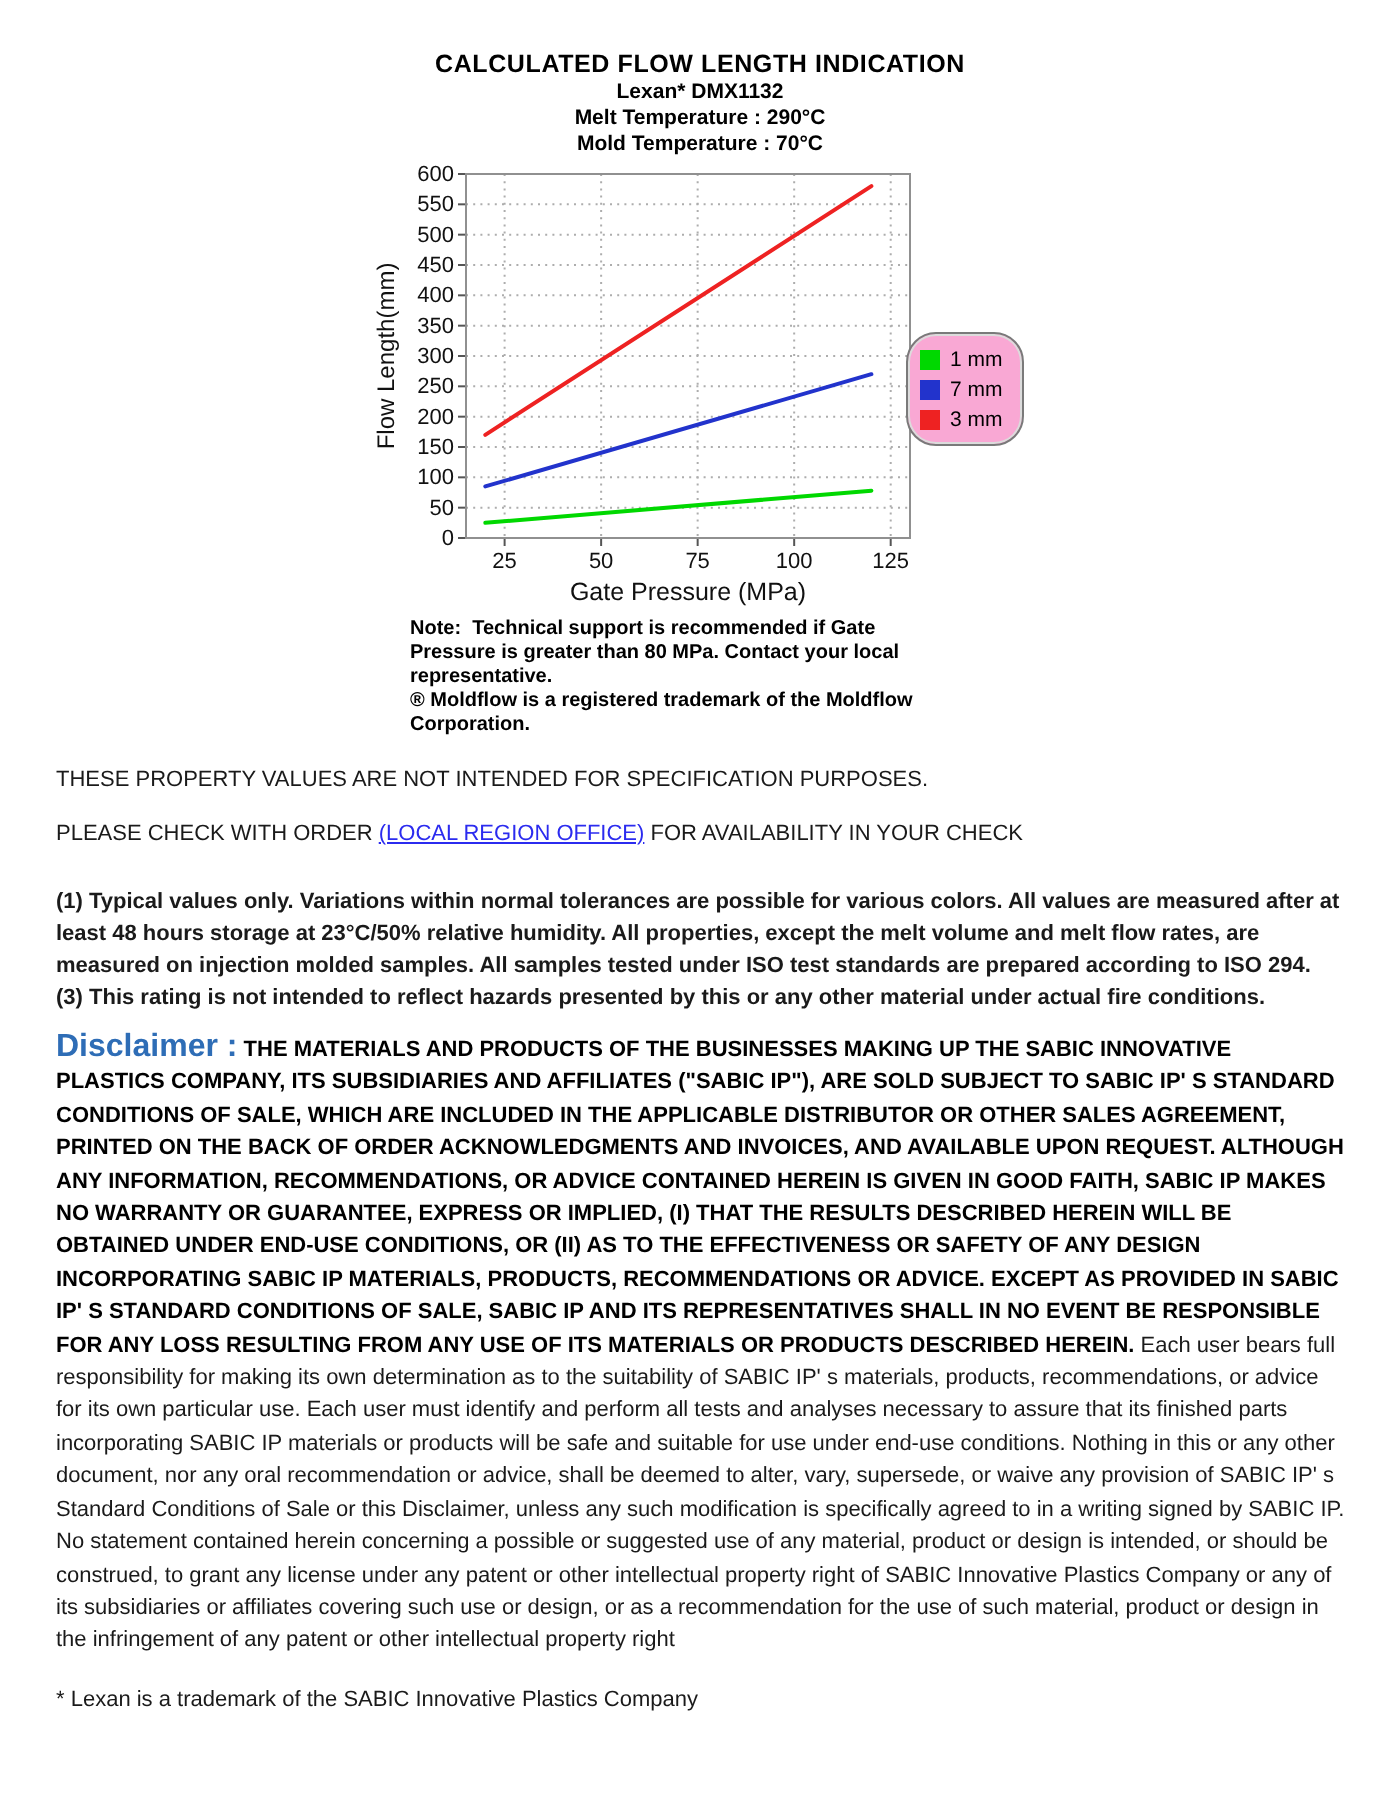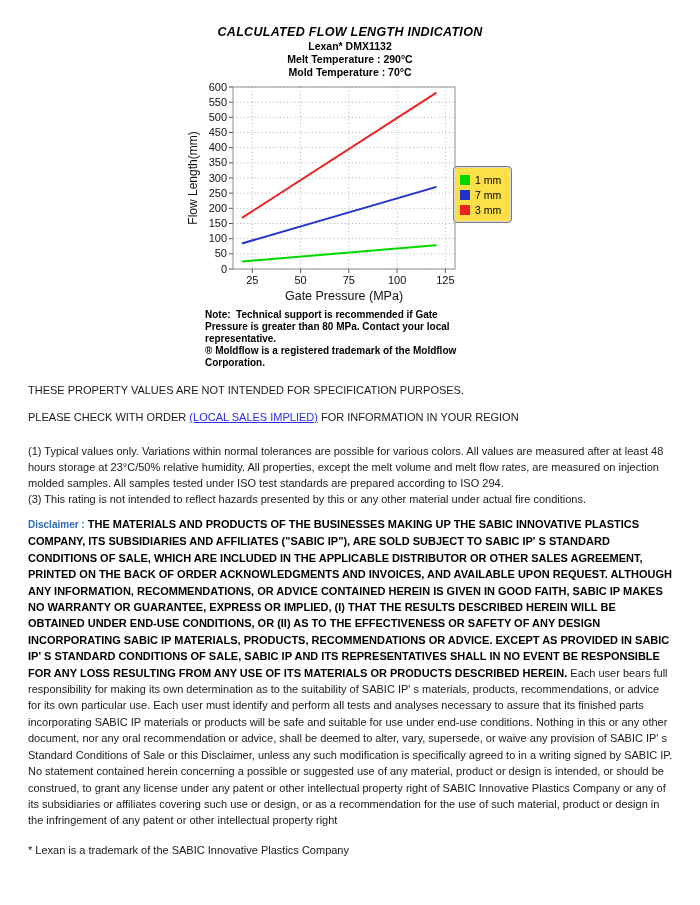--- a/index.html
+++ b/index.html
@@ -6,49 +6,49 @@
   body {
     width:700px; height:905px;
     background:#ffffff;
     font-family:"Liberation Sans", sans-serif;
     color:#1a1a1a;
     position:relative;
     overflow:hidden;
   }
   .chart-section { padding-top:25px; }
   .chart-titles { text-align:center; }
-  .chart-title { font-size:12.5px; font-weight:bold; color:#000; letter-spacing:0.3px; line-height:15px;font-style:italic; }
+  .chart-title { font-size:12.5px; font-weight:bold; color:#000; letter-spacing:0.3px; line-height:15px; }
   .chart-subtitle { font-size:10.5px; font-weight:bold; color:#000; line-height:13px; }
   .chart-wrap { position:relative; margin-left:185px; margin-top:3px; width:400px; height:221px; }
   .chart-wrap svg { display:block; }
   .chart-wrap svg text { font-family:"Liberation Sans", sans-serif; }
   .legend {
     position:absolute; left:268px; top:84px;
-    background:#fde047;
-    border:1px solid #7a7a7a; border-radius:4px;
+    background:#f9a8d4;
+    border:1px solid #7a7a7a; border-radius:15px;
     box-shadow: inset 0 0 0 1px #dcdcdc;
     padding:5px 10px 5px 6px;
   }
   .legend-row { display:flex; align-items:center; gap:5px; height:15px; }
   .legend-swatch { width:10px; height:10px; display:inline-block; flex:0 0 auto; }
   .legend-label { font-size:10.5px; color:#000; white-space:nowrap; }
   .chart-note {
     margin:6px 0 0 205px; width:258px;
     font-size:10px; font-weight:bold; line-height:12px;
     color:#000; white-space:pre-wrap;
   }
   .body-text { padding:0 27px 0 28px; }
   .caps-line { margin:0; font-size:11px; color:#1a1a1a; line-height:13px; }
   #spec-line { margin-top:15px; }
   #avail-line { margin-top:14px; }
   .sales-link { text-decoration:underline; }
-  .notes { margin-top:19px; font-size:11px; line-height:16px; color:#1a1a1a; }
+  .notes { margin-top:19px; font-size:11px; line-height:16px; color:#1a1a1a;font-weight:bold; }
   .note-item { margin:0; }
   .disclaimer { margin:9px 0 0 0; font-size:11px; line-height:16.4px; color:#1a1a1a; }
-  .disc-label { font-weight:bold; font-size:10px; }
+  .disc-label { font-weight:bold; font-size:16px; }
   .disc-bold { font-weight:bold; font-size:11px; color:#000; }
   .footnote { margin:15px 0 0 0; font-size:11px; color:#1a1a1a; }
 </style>
 </head>
 <body>
 
 <div>
 
   <div class="chart-section">
     <div class="chart-titles">
@@ -140,21 +140,21 @@
     <div class="chart-note">Note:  Technical support is recommended if Gate
 Pressure is greater than 80 MPa. Contact your local
 representative.
 ® Moldflow is a registered trademark of the Moldflow
 Corporation.</div>
   </div>
 
   <div class="body-text">
     <p class="caps-line" id="spec-line">THESE PROPERTY VALUES ARE NOT INTENDED FOR SPECIFICATION PURPOSES.</p>
 
-    <p class="caps-line" id="avail-line"><span>PLEASE CHECK WITH ORDER </span><a href="#" class="sales-link" id="sales-link" style="color: rgb(43, 43, 239);">(LOCAL SALES IMPLIED)</a><span> FOR INFORMATION IN YOUR REGION</span></p>
+    <p class="caps-line" id="avail-line"><span>PLEASE CHECK WITH ORDER </span><a href="#" class="sales-link" id="sales-link" style="color: rgb(43, 43, 239);">(LOCAL REGION OFFICE)</a><span> FOR AVAILABILITY IN YOUR CHECK</span></p>
 
     <div class="notes">
       <p class="note-item">(1) Typical values only. Variations within normal tolerances are possible for various colors. All values are measured after at least 48 hours storage at 23°C/50% relative humidity. All properties, except the melt volume and melt flow rates, are measured on injection molded samples. All samples tested under ISO test standards are prepared according to ISO 294.</p>
       <p class="note-item">(3) This rating is not intended to reflect hazards presented by this or any other material under actual fire conditions.</p>
     </div>
 
     <p class="disclaimer"><span class="disc-label" id="disc-label" style="color: rgb(46, 109, 182);">Disclaimer :</span><span> </span><span class="disc-bold">THE MATERIALS AND PRODUCTS OF THE BUSINESSES MAKING UP THE SABIC INNOVATIVE PLASTICS COMPANY, ITS SUBSIDIARIES AND AFFILIATES ("SABIC IP"), ARE SOLD SUBJECT TO SABIC IP' S STANDARD CONDITIONS OF SALE, WHICH ARE INCLUDED IN THE APPLICABLE DISTRIBUTOR OR OTHER SALES AGREEMENT, PRINTED ON THE BACK OF ORDER ACKNOWLEDGMENTS AND INVOICES, AND AVAILABLE UPON REQUEST. ALTHOUGH ANY INFORMATION, RECOMMENDATIONS, OR ADVICE CONTAINED HEREIN IS GIVEN IN GOOD FAITH, SABIC IP MAKES NO WARRANTY OR GUARANTEE, EXPRESS OR IMPLIED, (I) THAT THE RESULTS DESCRIBED HEREIN WILL BE OBTAINED UNDER END-USE CONDITIONS, OR (II) AS TO THE EFFECTIVENESS OR SAFETY OF ANY DESIGN INCORPORATING SABIC IP MATERIALS, PRODUCTS, RECOMMENDATIONS OR ADVICE. EXCEPT AS PROVIDED IN SABIC IP' S STANDARD CONDITIONS OF SALE, SABIC IP AND ITS REPRESENTATIVES SHALL IN NO EVENT BE RESPONSIBLE FOR ANY LOSS RESULTING FROM ANY USE OF ITS MATERIALS OR PRODUCTS DESCRIBED HEREIN.</span><span class="disc-normal"> Each user bears full responsibility for making its own determination as to the suitability of SABIC IP' s materials, products, recommendations, or advice for its own particular use. Each user must identify and perform all tests and analyses necessary to assure that its finished parts incorporating SABIC IP materials or products will be safe and suitable for use under end-use conditions. Nothing in this or any other document, nor any oral recommendation or advice, shall be deemed to alter, vary, supersede, or waive any provision of SABIC IP' s Standard Conditions of Sale or this Disclaimer, unless any such modification is specifically agreed to in a writing signed by SABIC IP. No statement contained herein concerning a possible or suggested use of any material, product or design is intended, or should be construed, to grant any license under any patent or other intellectual property right of SABIC Innovative Plastics Company or any of its subsidiaries or affiliates covering such use or design, or as a recommendation for the use of such material, product or design in the infringement of any patent or other intellectual property right</span></p>
 
     <p class="footnote">* Lexan is a trademark of the SABIC Innovative Plastics Company</p>
   </div>

